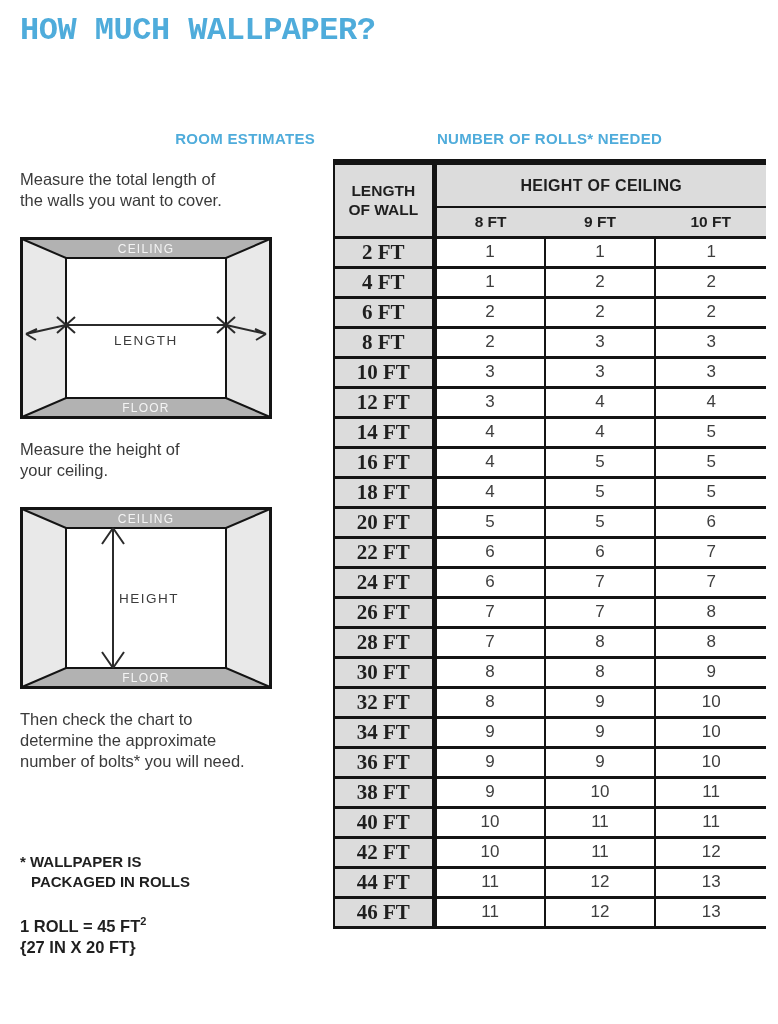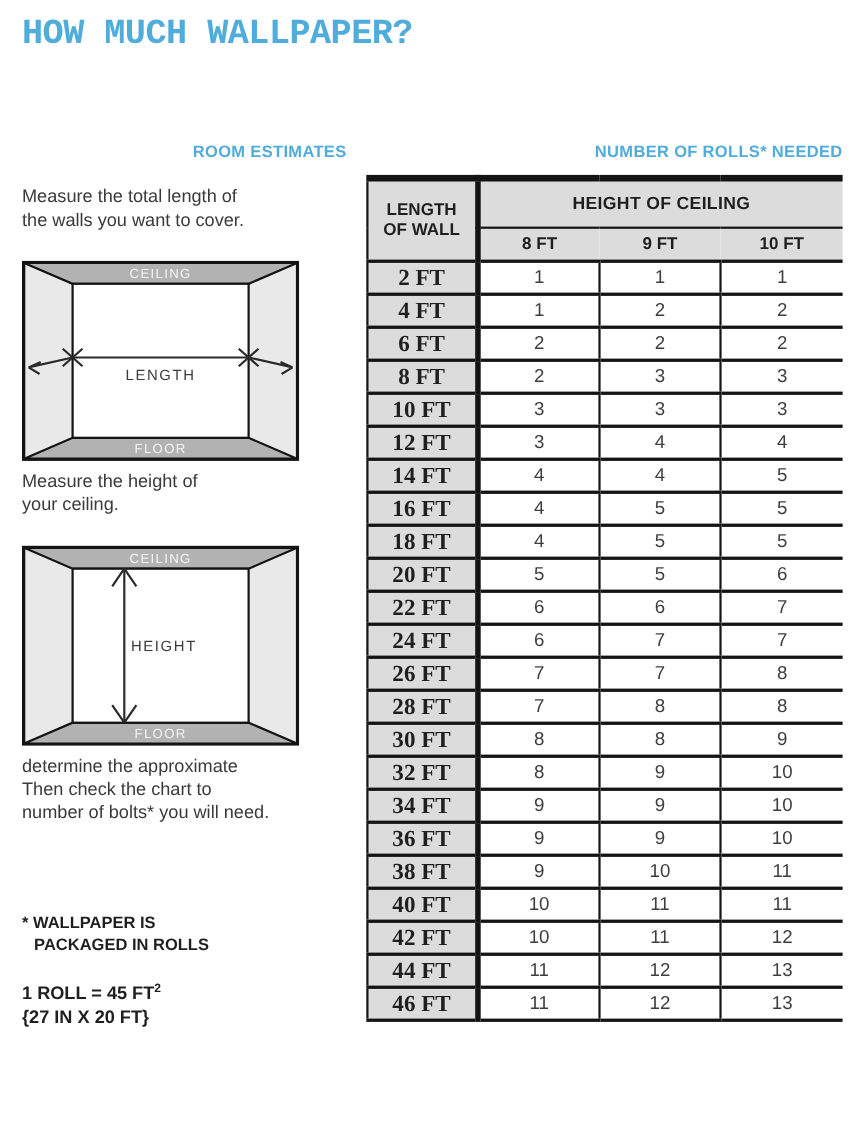--- a/index.html
+++ b/index.html
@@ -17,24 +17,24 @@
   body{font-family:"Liberation Sans","DejaVu Sans",sans-serif;}
   .page{position:relative;width:778px;height:1024px;background:#fff;overflow:hidden;}
 
   .title{position:absolute;left:20px;top:12px;font-size:32px;font-weight:bold;
          color:var(--accent);letter-spacing:-0.5px;font-family:Liberation Mono, monospace;}
 
   .left-col{position:absolute;left:20px;top:130px;width:295px;}
   .right-col{position:absolute;left:333px;top:130px;width:433px;}
 
   .section-heading{font-size:15px;font-weight:bold;color:var(--accent);letter-spacing:0.3px;text-align:right;}
-  .right-col .section-heading{}
+  .right-col .section-heading{text-align:center;}
 
   .para{margin-top:22px;font-size:16.5px;line-height:21px;color:var(--body-text);}
-  .para.tight{margin-top:9px;}
+  .para.tight{margin-top:20px;}
 
   .diagram{display:block;margin-top:26px;}
 
   .note{margin-top:80px;font-size:15px;font-weight:bold;line-height:20px;color:var(--bold-text);}
   .note .indent{padding-left:11px;}
   .note2{margin-top:19px;font-size:16.5px;font-weight:bold;line-height:21px;color:var(--bold-text);}
   .note2 sup{font-size:11px;}
 
   table.rolls{border-collapse:collapse;table-layout:fixed;width:433px;margin-top:12px;
     border-top:6px solid var(--line);
@@ -106,22 +106,22 @@
       <text class="svg-label" x="126" y="175" text-anchor="middle">FLOOR</text>
       <g stroke="#2B2B2B" stroke-width="2" fill="none">
         <line x1="93" y1="22" x2="93" y2="160"></line>
         <path d="M93,21 L82,37 M93,21 L104,37"></path>
         <path d="M93,161 L82,145 M93,161 L104,145"></path>
       </g>
       <text class="svg-dim" x="129" y="96" text-anchor="middle">HEIGHT</text>
     </svg>
 
     <div class="para tight">
+      <div>Then check the chart to</div>
       <div>determine the approximate</div>
-      <div>Then check the chart to</div>
       <div>number of bolts* you will need.</div>
     </div>
 
     <div class="note">
       <div>* WALLPAPER IS</div>
       <div class="indent">PACKAGED IN ROLLS</div>
     </div>
 
     <div class="note2">
       <div><span>1 ROLL = 45 FT</span><sup>2</sup></div>

